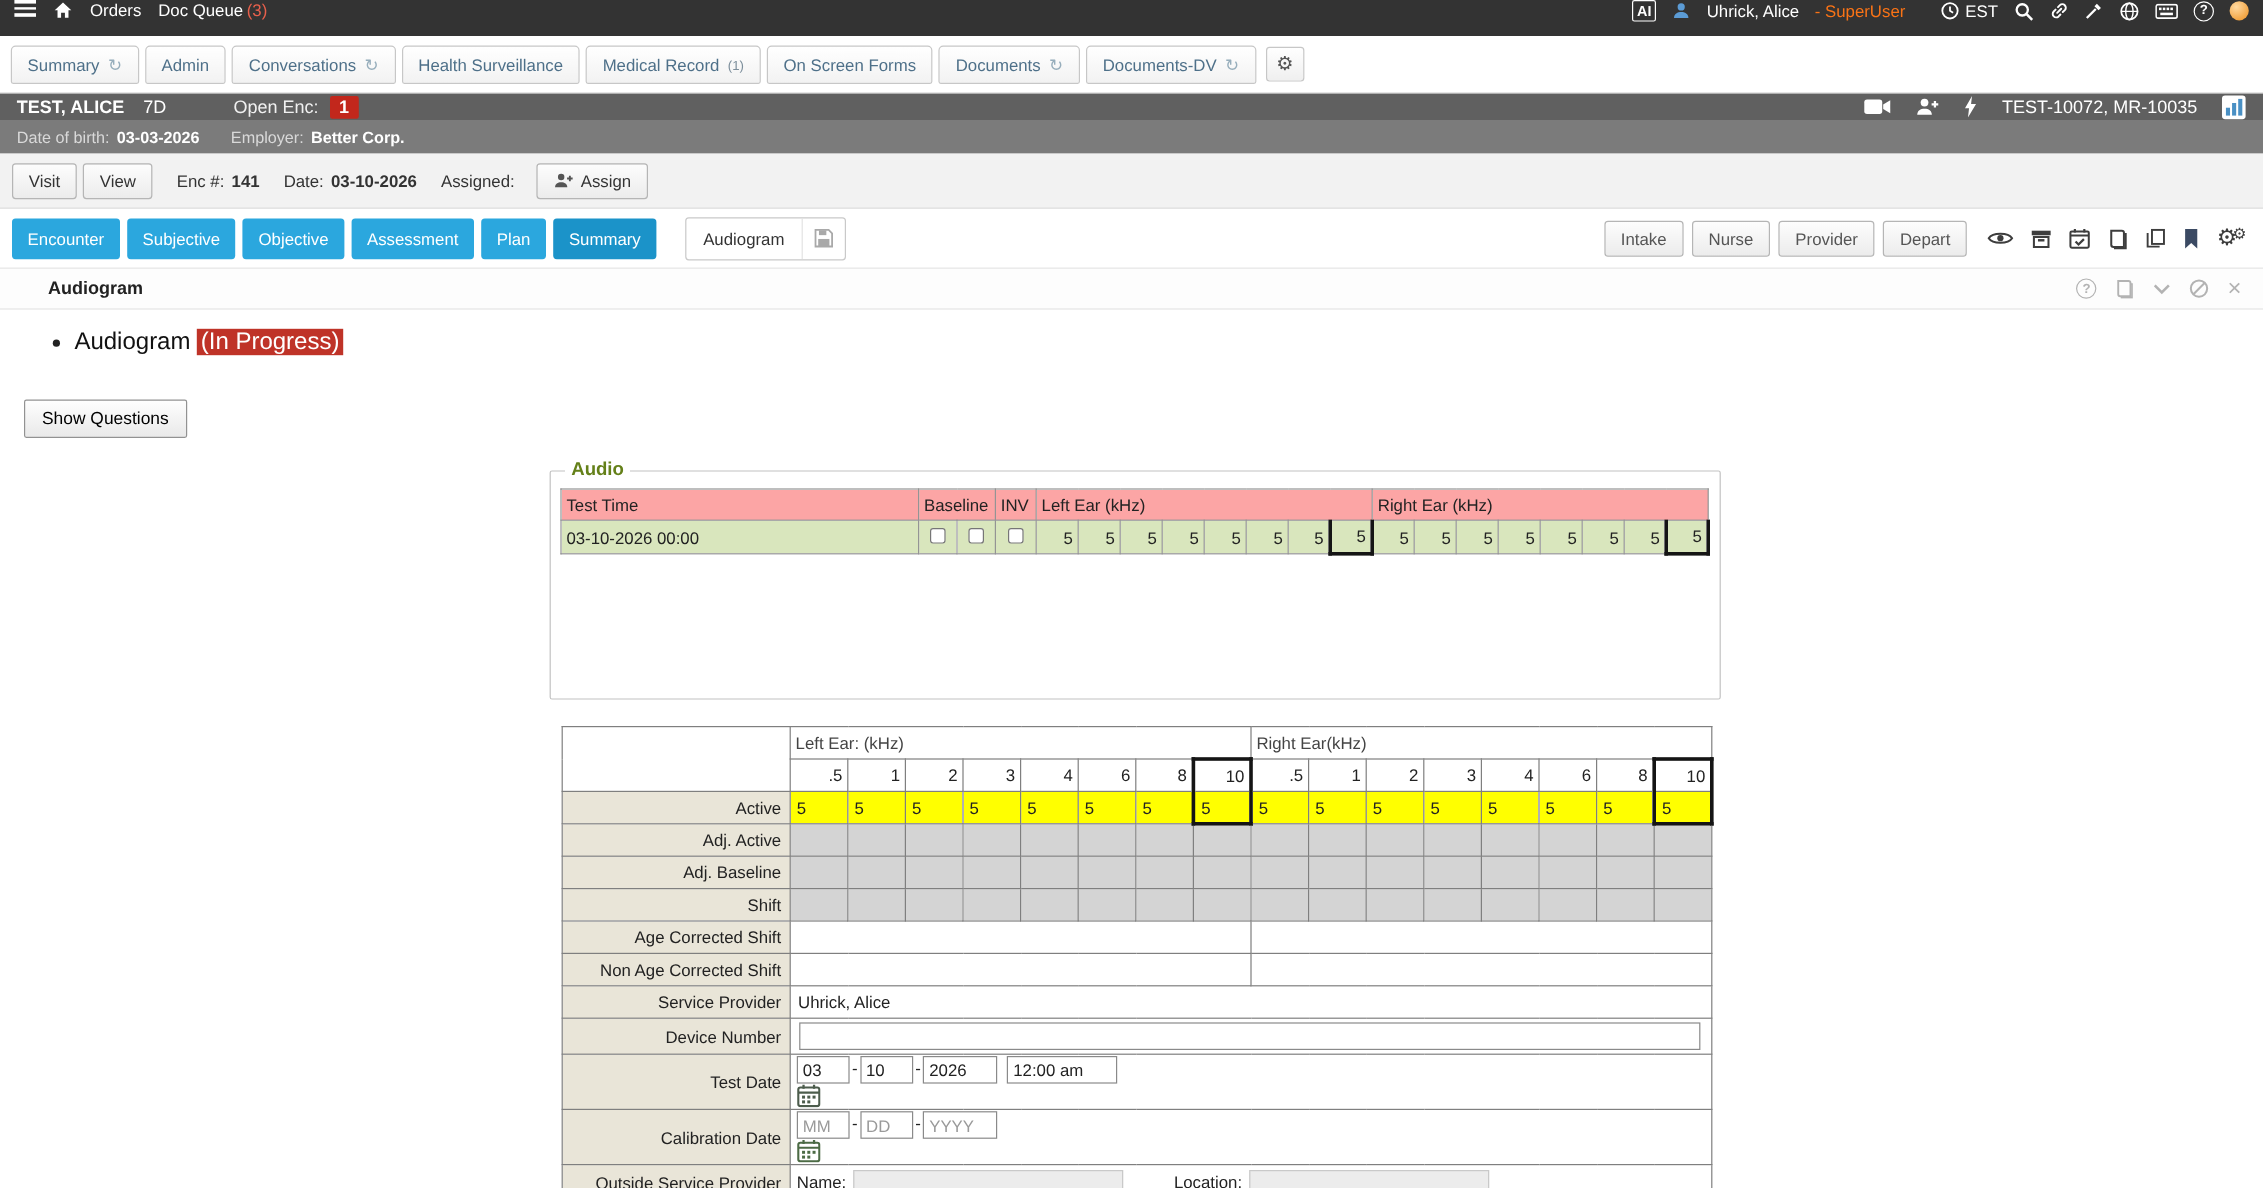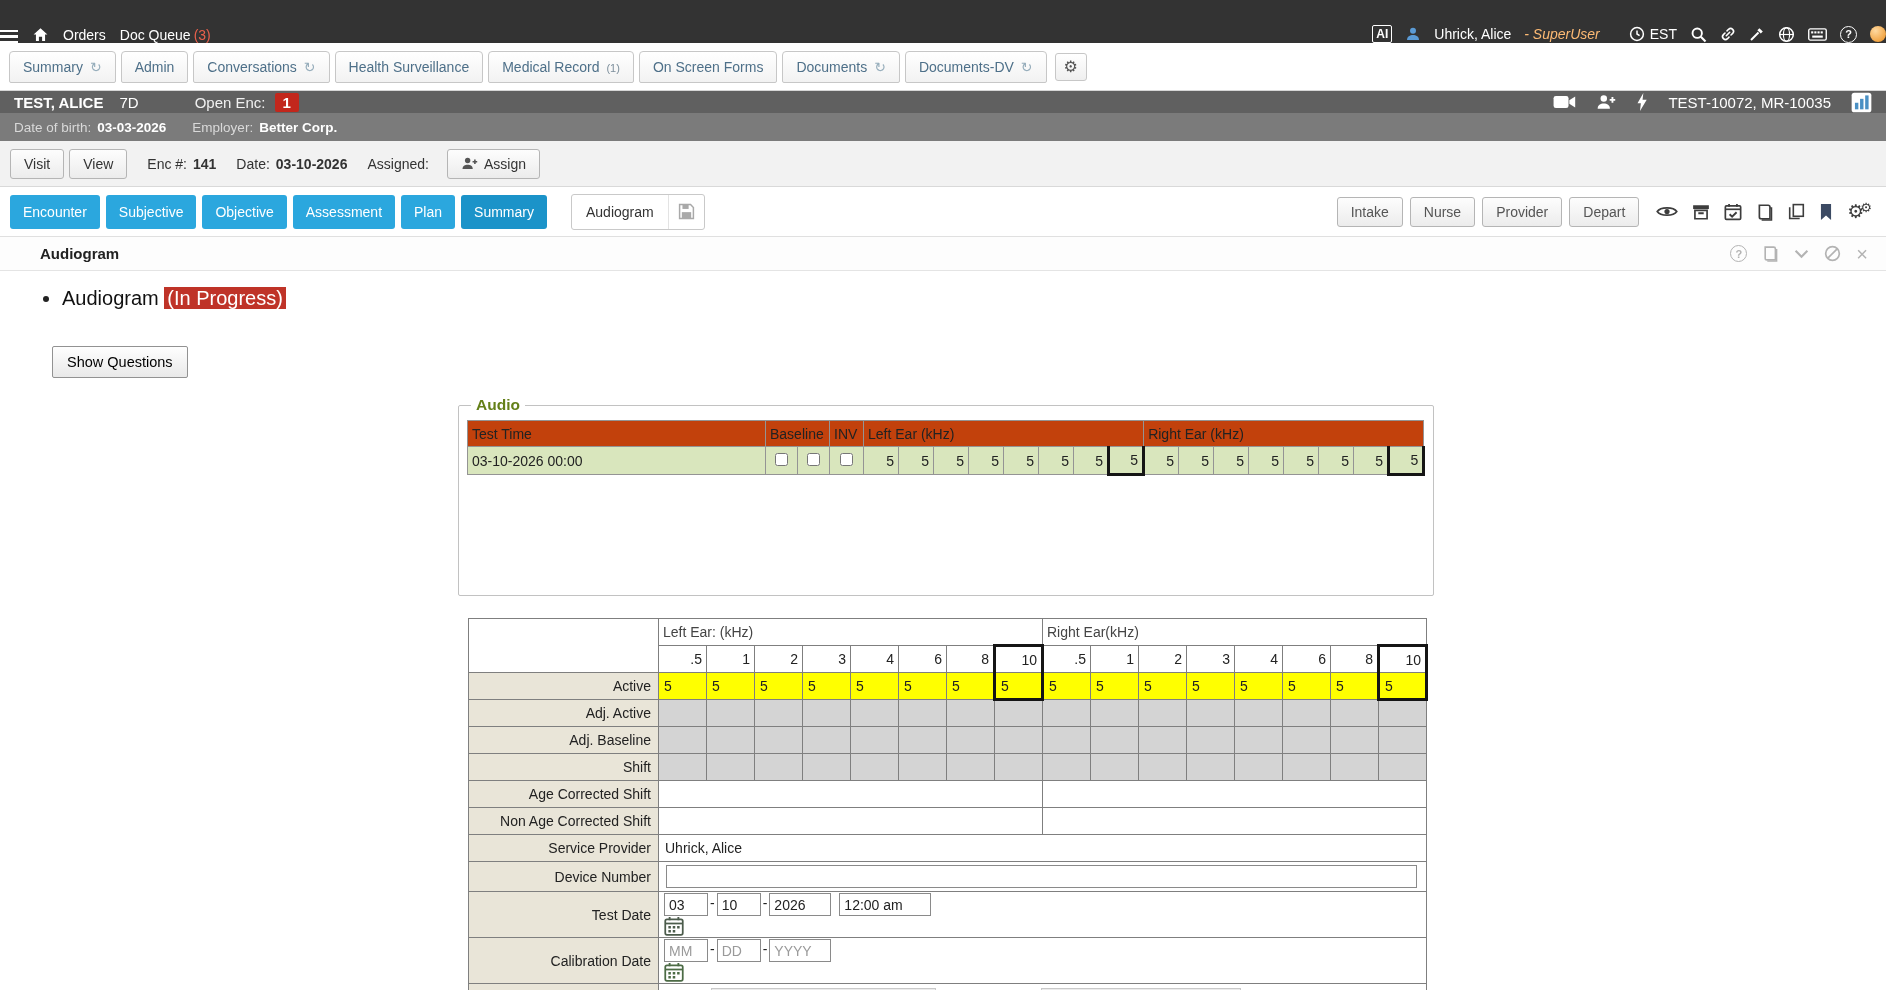--- a/index.html
+++ b/index.html
@@ -1,28 +1,28 @@
 <!DOCTYPE html>
 <html><head>
 <meta charset="utf-8">
 <style>
   * { box-sizing: border-box; margin: 0; padding: 0; }
   html,body { width: 1886px; height: 990px; overflow: hidden; background: #fff;
     font-family: "Liberation Sans","DejaVu Sans",sans-serif; font-size: 14px; color: #222; }
 
   
-  .topbar { height: 43px; background: #333; color: #fff; display: flex; align-items: flex-end;
-    padding: 0 0; gap: 14px; font-size: 14px; }
+  .topbar { height: 30px; background: #333; color: #fff; display: flex; align-items: flex-start;
+    padding: 0 12px; gap: 14px; font-size: 14px; }
   .hamburger { display: inline-flex; flex-direction: column; gap: 3px; cursor: pointer; }
   .hamburger span { width: 18px; height: 2.5px; background: #fff; }
   .tb-right { margin-left: auto; display: flex; align-items: center; gap: 13px; }
   .ai-badge { border: 1.5px solid #fff; border-radius: 2px; font-weight: bold; font-size: 12px;
     padding: 0 3px; line-height: 16px; margin-left: 43px; }
   .queue-count { color: #e8604c; margin-left: 3px; }
-  .role { font-style: italic; color: #fdba74; }
+  .role { color: #f97316; }
   .circle-help { width: 17px; height: 17px; border: 1.5px solid #fff; border-radius: 50%;
     display: inline-flex; align-items: center; justify-content: center; font-size: 11px; font-weight: bold; }
   .power-dot { width: 16px; height: 16px; border-radius: 50%;
     background: radial-gradient(circle at 35% 30%, #ffd9a0, #ec8f1e); }
   .tz-group { display: flex; align-items: center; gap: 5px; margin-left: 16px; }
 
   
   .tabbar { height: 48px; background: #fff; border-bottom: 1px solid #d6d6d6; display: flex;
     align-items: center; padding: 0 9px; gap: 5px; }
   .tab { display: inline-flex; align-items: center; gap: 7px; border: 1px solid #c7c7c7;
@@ -85,33 +85,33 @@
   .chead-icons > span { cursor: pointer; display: inline-flex; align-items: center; }
   .circle-help-gray { width: 17px; height: 17px; border: 1.5px solid #b3b3b3; border-radius: 50%;
     display: inline-flex; align-items: center; justify-content: center; font-size: 11px; font-weight: bold; }
   .close-glyph { font-size: 20px; line-height: 16px; }
 
   
   .bullets { margin: 16px 0 0 62px; font-size: 20px; }
   .bullets li { margin-bottom: 4px; }
   .status-red { background: #bf3328; color: #fff; padding: 0 3px; }
   .item-link { color: #111; }
-  .show-q { margin: 32px 0 0 52px; background: linear-gradient(#fefefe,#e9e9e9);
+  .show-q { margin: 32px 0 0 20px; background: linear-gradient(#fefefe,#e9e9e9);
     border: 1px solid #929292; border-radius: 2px; padding: 7px 14px; font-size: 14.5px;
     font-family: inherit; cursor: pointer; }
 
   
   .audio-fs { margin: 18px 0 0 458px; width: 975px; height: 200px; border: 1px solid #c2c2c2;
     border-radius: 2px; padding: 4px 8px 8px; }
   .audio-fs legend { font-weight: bold; font-size: 15.5px; color: #648019; padding: 0 5px; margin-left: 4px; }
   table.t1 { border-collapse: collapse; table-layout: fixed; width: 956px; font-size: 14px; margin-top: 2px; }
   .t1 th, .t1 td { border: 1px solid #949494; padding: 2px 4px; font-weight: normal; text-align: left;
     overflow: hidden; white-space: nowrap; }
   .t1 tr { height: 26px; }
-  .t1 .hrow { background: #c2410c; }
+  .t1 .hrow { background: #fca5a5; }
   .t1 .freq { text-align: right; }
   .t1 .datarow { background: #d9e6bd; height: 28px; }
   .t1 .datarow .num { text-align: right; }
   .t1 .cb { text-align: center; }
   .t1 .hlt { border-top: 3px solid #151515; border-left: 3px solid #151515; border-right: 3px solid #151515; }
   .t1 .hlb { border-left: 3px solid #151515; border-right: 3px solid #151515; border-bottom: 3px solid #151515; }
 
   
   table.t2 { border-collapse: collapse; table-layout: fixed; width: 958px; font-size: 14px;
     margin: 22px 0 0 468px; }

